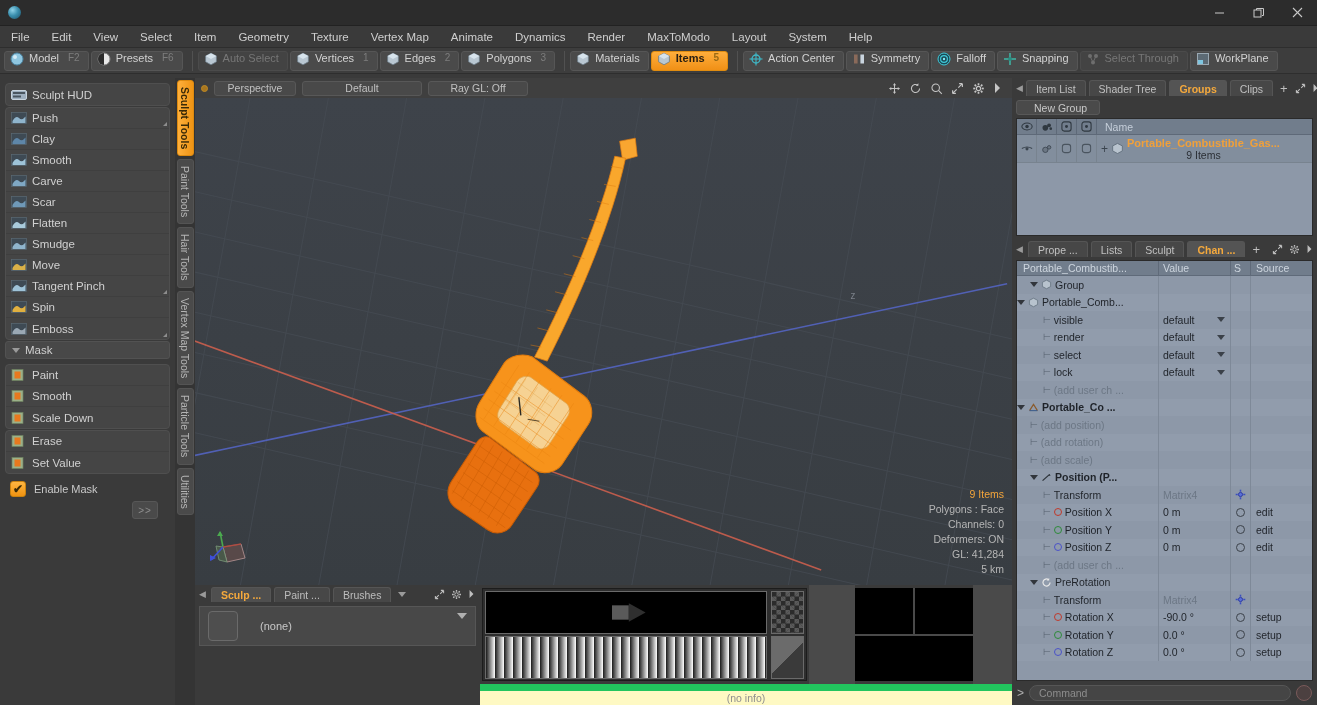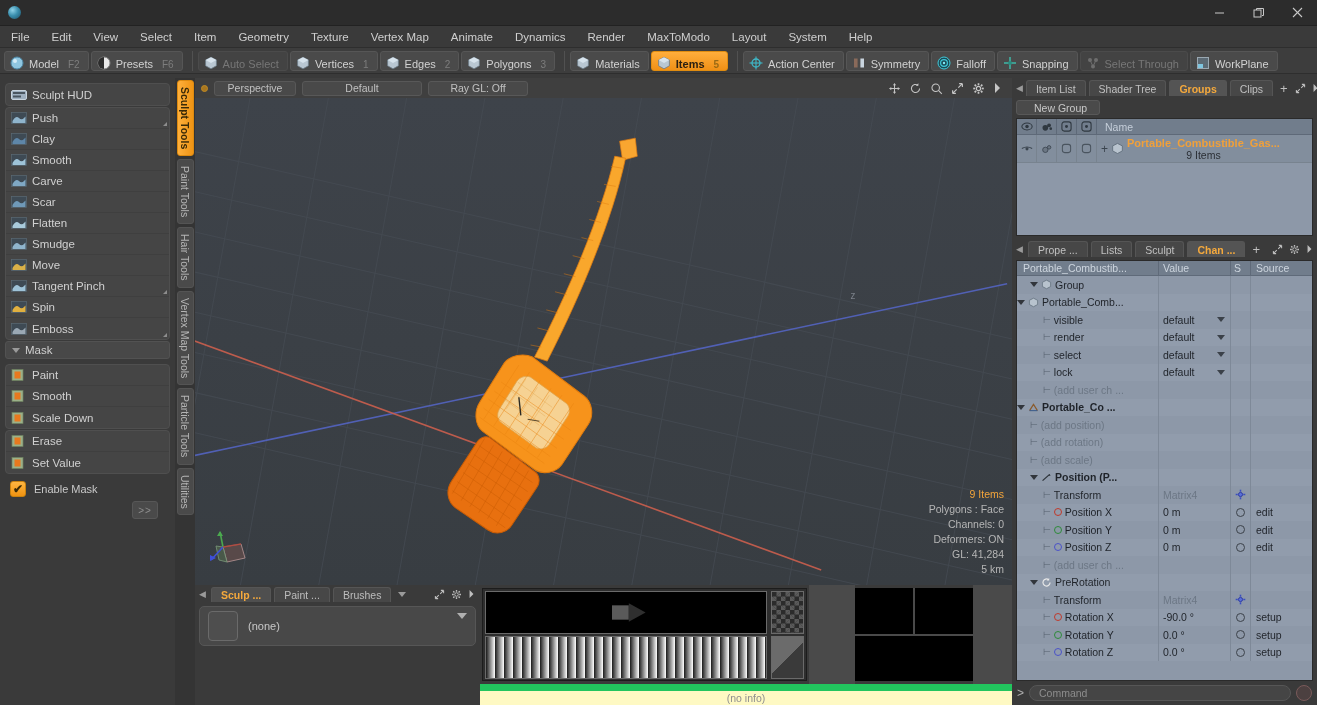--- a/index.html
+++ b/index.html
@@ -39,21 +39,21 @@
   .menu-item { padding: 0 11px; line-height: 22px; font-size: 11.5px; color: #cfcfcf; white-space: nowrap; }
 
   
   .modebar {
     height: 26px; background: #3d3d3d; display: flex; align-items: center;
     padding: 0 4px; gap: 2px; border-bottom: 1px solid #2e2e2e;
   }
   .mb-group { display: flex; align-items: center; gap: 2px; padding-right: 4px; }
   .mb-sep { width: 1px; height: 20px; background: #515151; margin: 0 3px; }
   .mb-btn {
-    height: 20px; display: flex; align-items: flex-end; gap: 5px;
+    height: 20px; display: flex; align-items: flex-start; gap: 5px;
     padding: 0 8px 0 5px; border-radius: 3px;
     background: #4a4a4a; border: 1px solid #565656;
     color: #d2d2d2; font-size: 11px; white-space: nowrap; position: relative;
   }
   .mb-btn.dim { color: #777; background: #434343; border-color: #4b4b4b; }
   .mb-btn.active {
     background: linear-gradient(#ffae3c, #f09016);
     border-color: #e08c10; color: #2b2012; font-weight: bold;
   }
   .mb-btn .hint { color: #7d7d7d; font-size: 10px; margin-left: 4px; }
@@ -143,21 +143,21 @@
   .bp-tab {
     height: 15px; padding: 0 9px; border-radius: 3px 3px 0 0;
     background: #474747; border: 1px solid #555; border-bottom: none;
     color: #bdbdbd; font-size: 10.5px; display: flex; align-items: center; white-space: nowrap;
   }
   .bp-tab.active { background: #4f4f4f; color: #f5a93c; font-weight: bold; }
   .bp-tools { margin-left: auto; display: flex; gap: 6px; align-items: center; padding-right: 5px; }
 
   .brush-box {
     margin: 3px 4px; height: 40px; background: #484848; border: 1px solid #565656;
-    border-radius: 5px; display: flex; align-items: center; padding: 0 8px; gap: 10px; position: relative;
+    border-radius: 0; display: flex; align-items: center; padding: 0 8px; gap: 22px; position: relative;
   }
   .brush-thumb { width: 30px; height: 30px; background: #4e4e4e; border: 1px solid #6a6a6a; border-radius: 4px; }
   .brush-caret { position: absolute; right: 8px; top: 6px; width: 0; height: 0;
     border-left: 5px solid transparent; border-right: 5px solid transparent; border-top: 6px solid #b0b0b0; }
 
   .grad-panel { background: #2e2e2e; border: 1px solid #1c1c1c; margin: 3px 2px; padding: 2px; }
   .grad-strip { display: flex; height: 43px; margin-bottom: 2px; }
   .grad-strip .main { flex: 1 1 auto; border: 1px solid #6a6a6a; }
   .grad-strip .swatch { width: 33px; margin-left: 4px; border: 1px solid #6a6a6a; }
 

